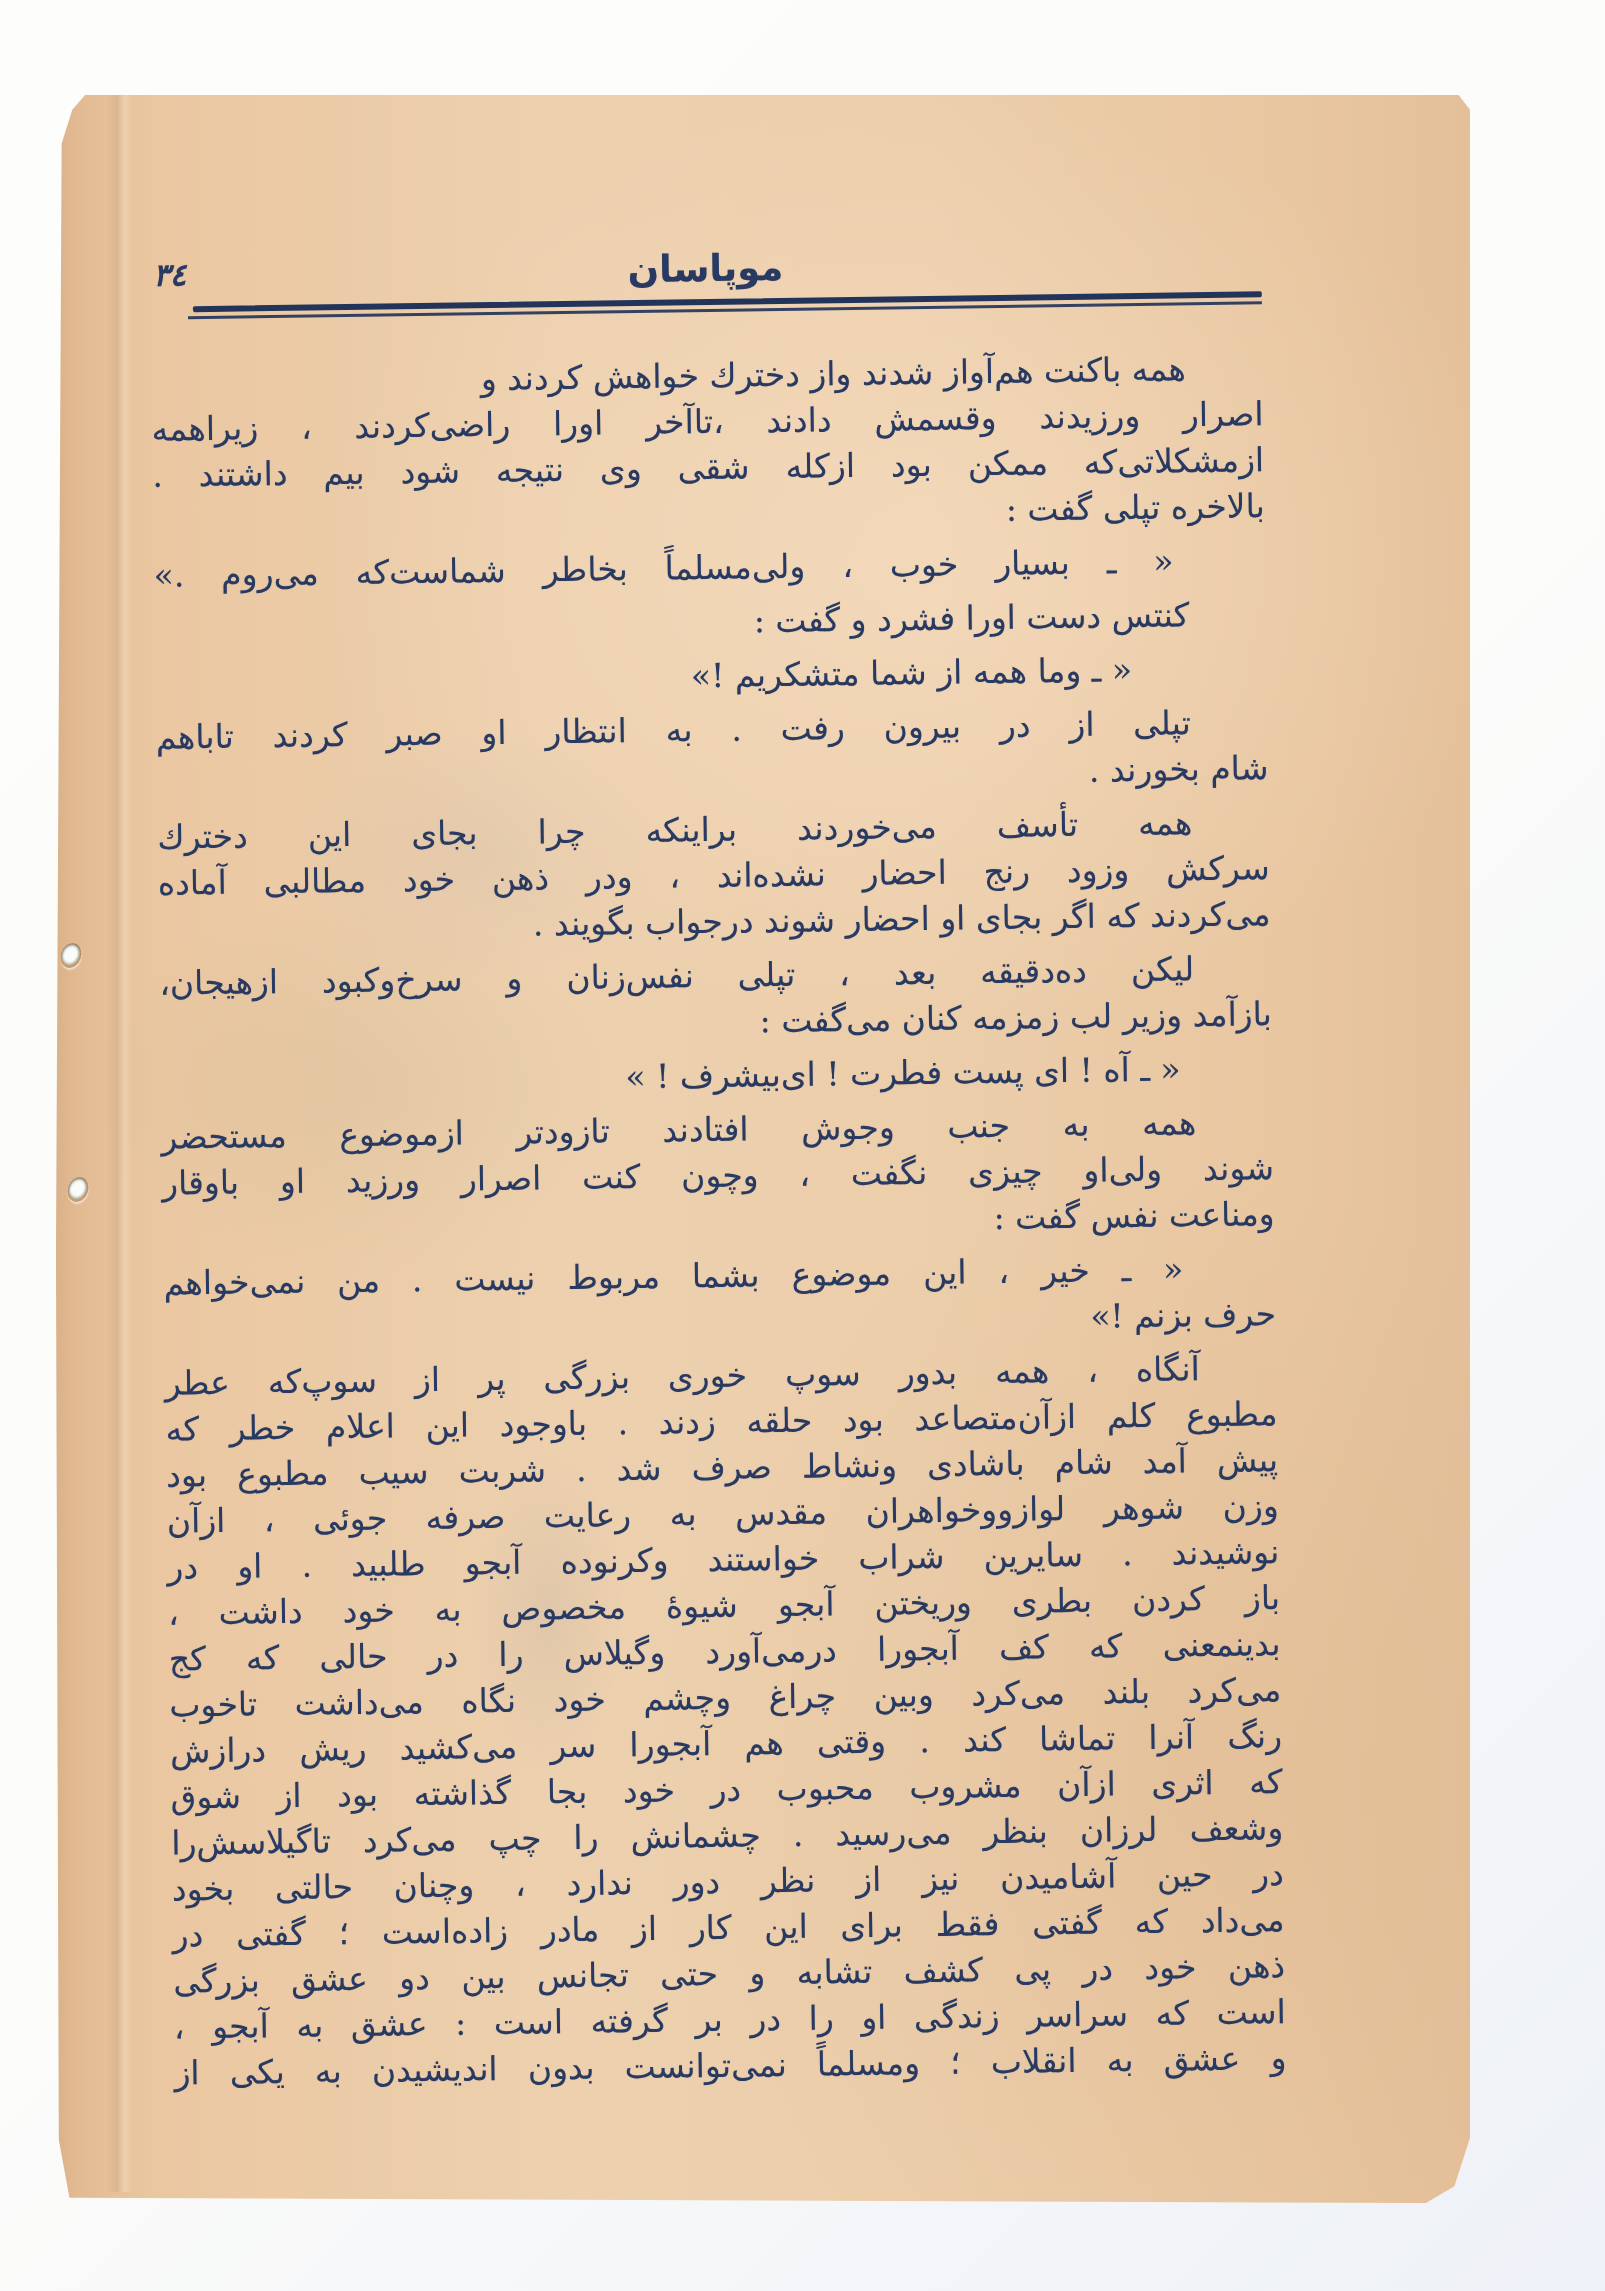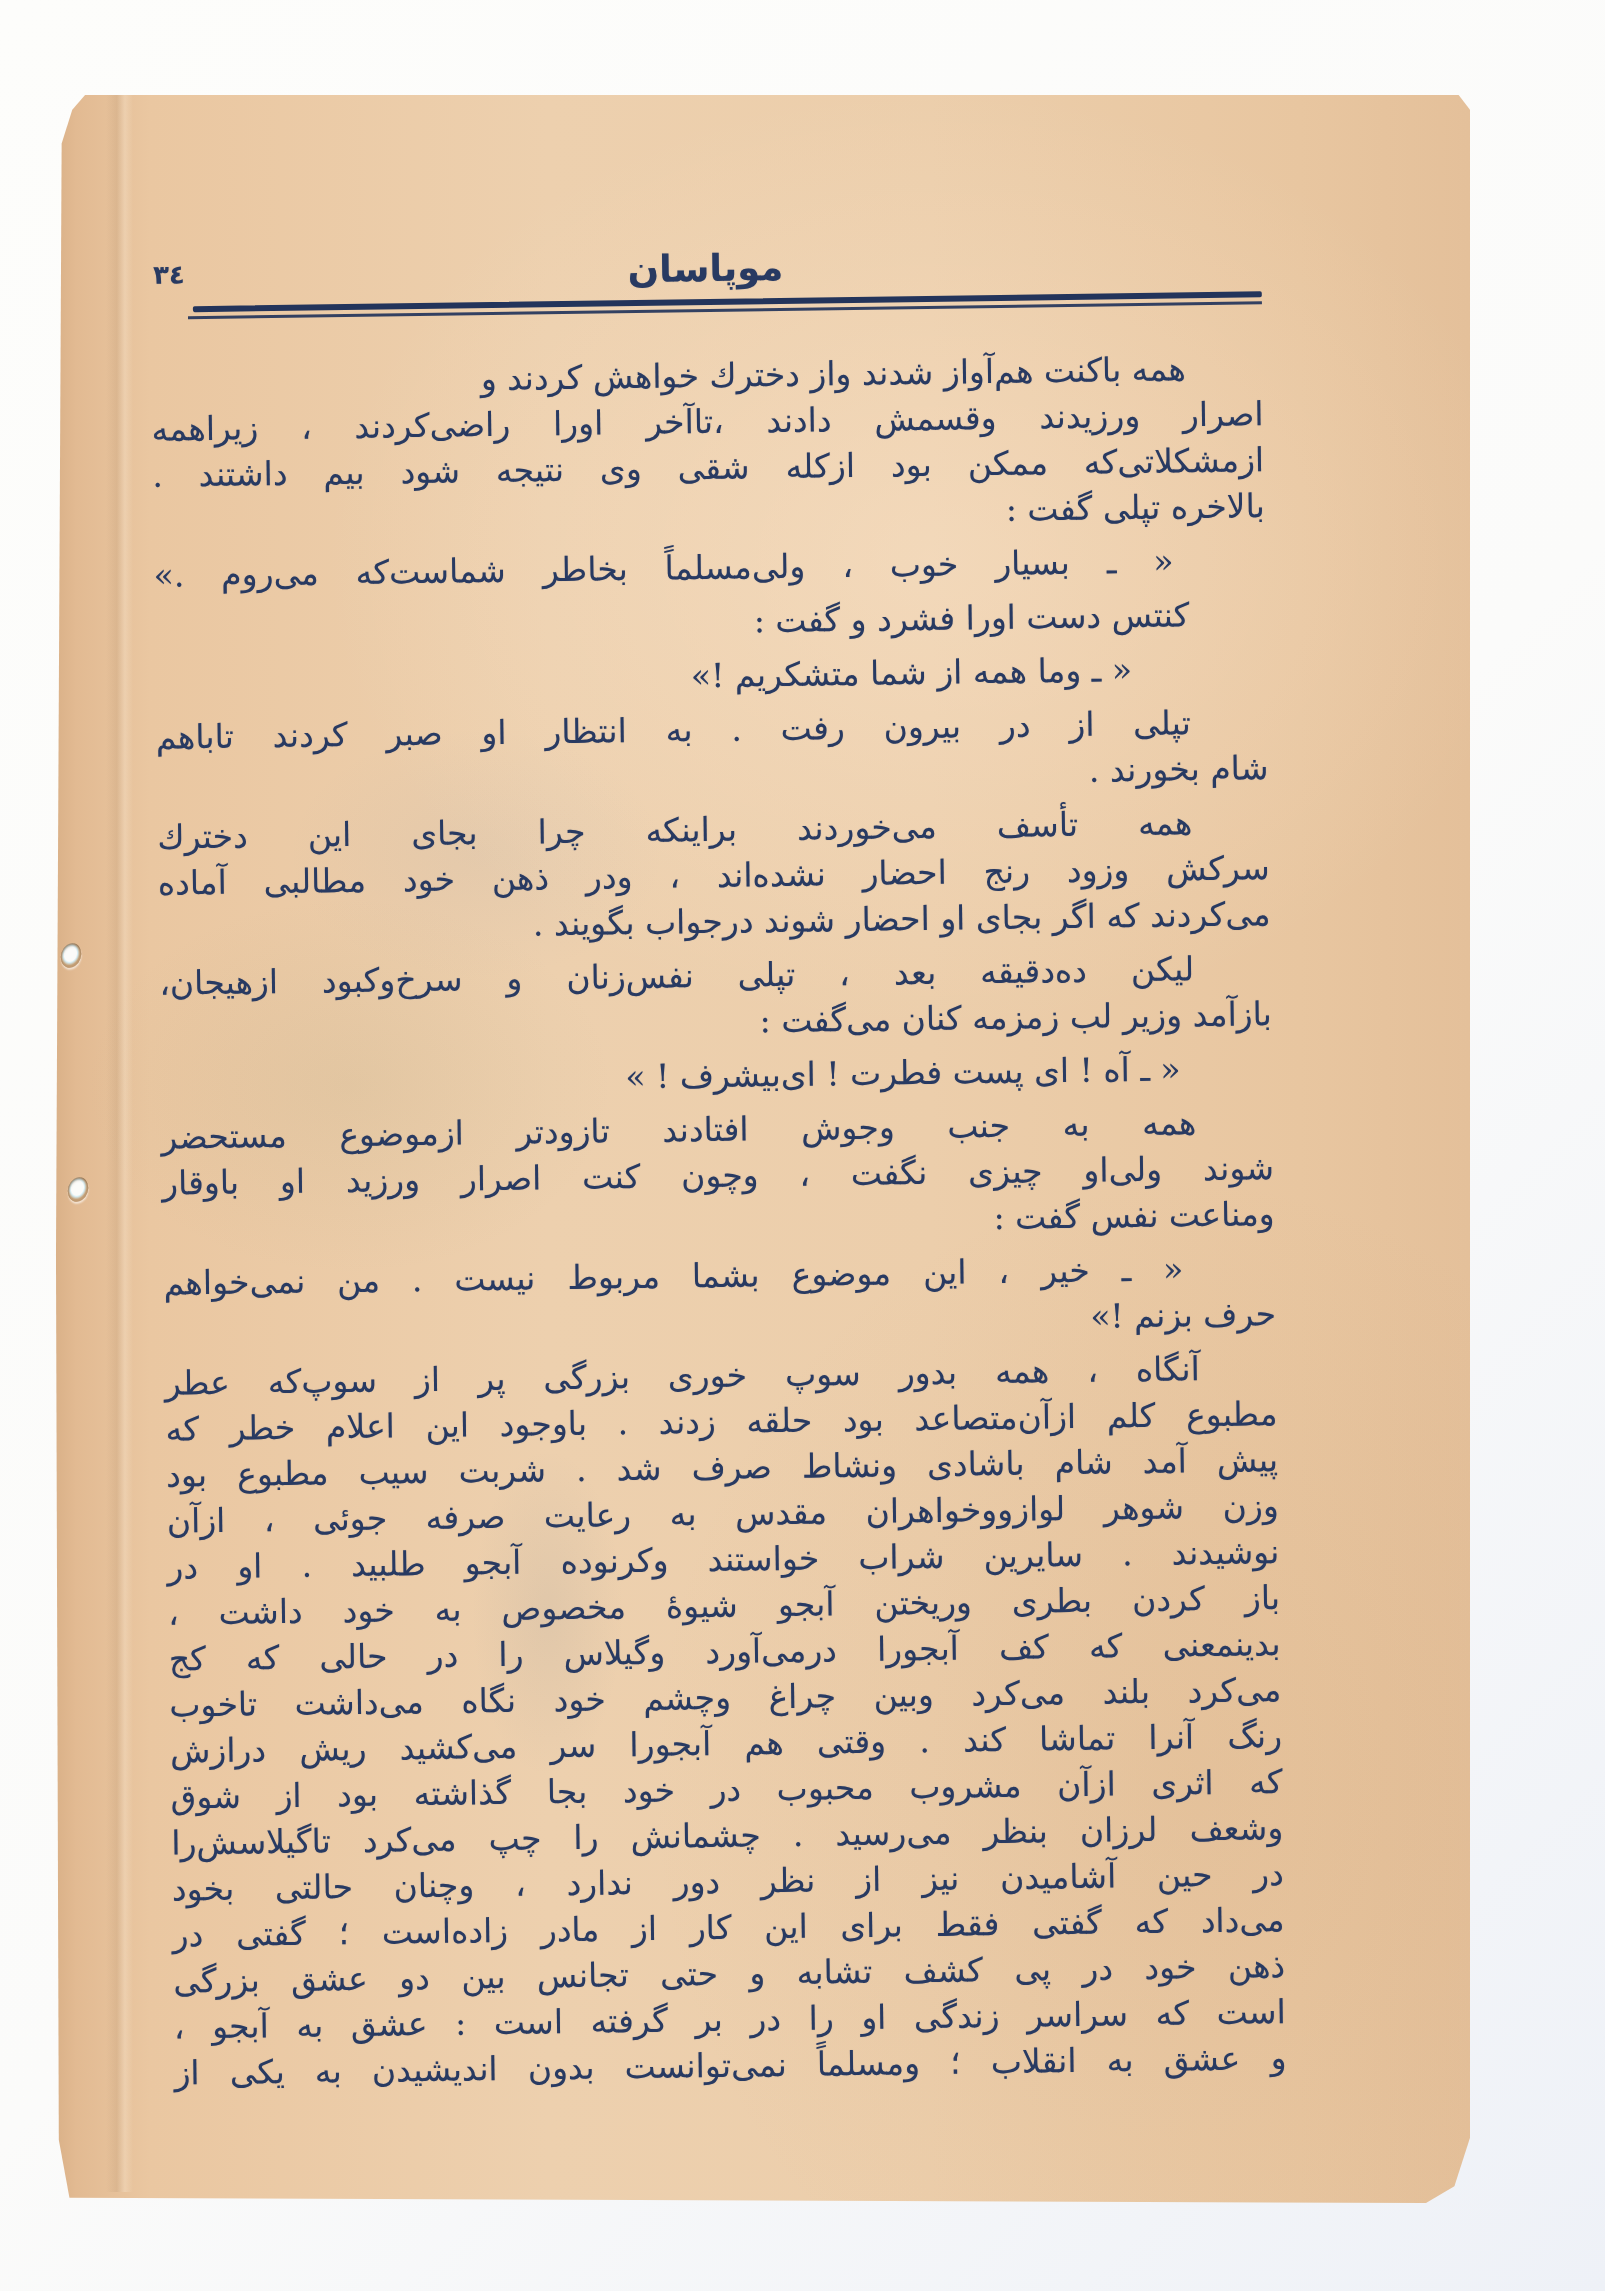--- a/index.html
+++ b/index.html
@@ -42,21 +42,21 @@
     transform:rotate(-0.8deg);transform-origin:50% 0;
     color:#283a62;
     text-shadow:0 0 0.9px rgba(40,58,98,0.35);
   }
   .page-header{position:relative;height:54px;direction:rtl;}
   .running-title{
     position:absolute;left:0;right:0;text-align:center;
     font-size:37px;font-weight:bold;line-height:54px;letter-spacing:0;
   }
   .page-number{
-    position:absolute;left:3.6px;top:0;font-size:26px;font-weight:bold;line-height:52px;
+    position:absolute;left:3.6px;top:0;font-size:31px;font-weight:bold;line-height:52px;font-style:italic;
   }
   .header-rule{margin:3.6px 0 0 43px;}
   .header-rule .thick{height:6.3px;background:#23345b;border-radius:1.8px;}
   .header-rule .thin{height:2.7px;background:#23345b;margin-top:4.5px;margin-left:-5.4px;opacity:.92;}
   
   .page-text{
     margin-top:41px;direction:rtl;font-size:33px;line-height:46px;
   }
   .line{white-space:nowrap;text-align:right;}
   .line.j{white-space:normal;text-align:justify;text-align-last:justify;}

